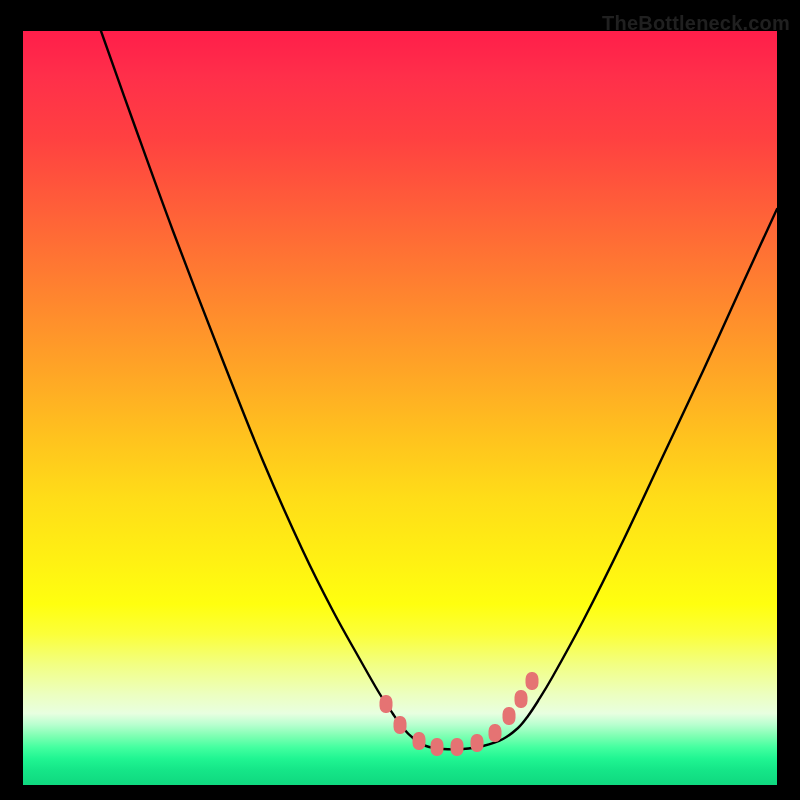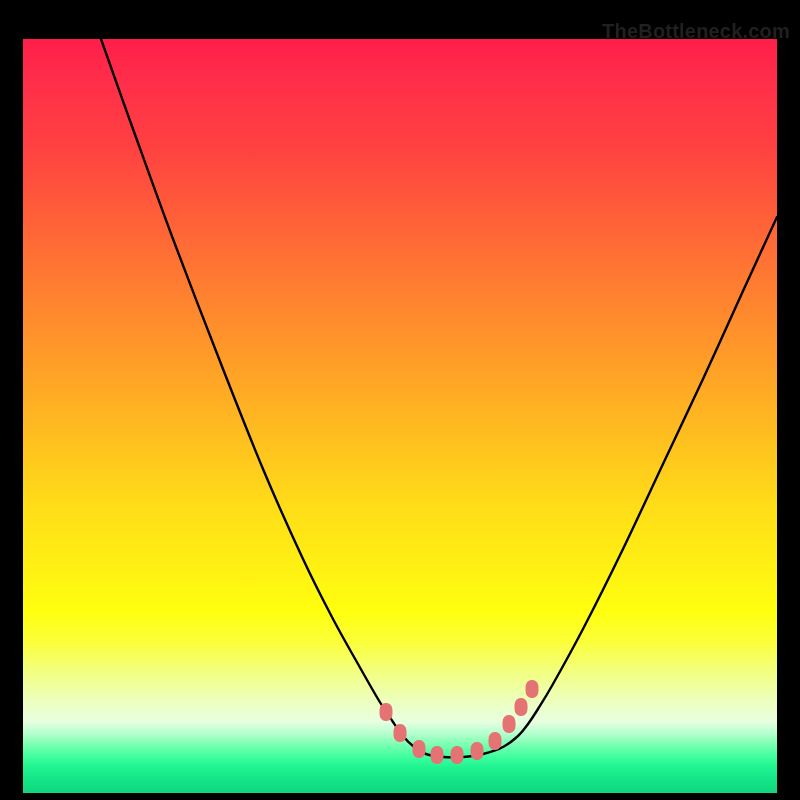--- a/index.html
+++ b/index.html
@@ -7,21 +7,21 @@
     padding: 0;
     width: 800px;
     height: 800px;
     background: #000;
     font-family: Arial, Helvetica, sans-serif;
     overflow: hidden;
   }
   .frame {
     position: absolute;
     left: 0;
-    top: 16px;
+    top: 8px;
     width: 800px;
     height: 688px;
     background: #000;
   }
   .watermark {
     position: absolute;
     top: 4px;
     right: 10px;
     font-size: 20px;
     font-weight: 600;

